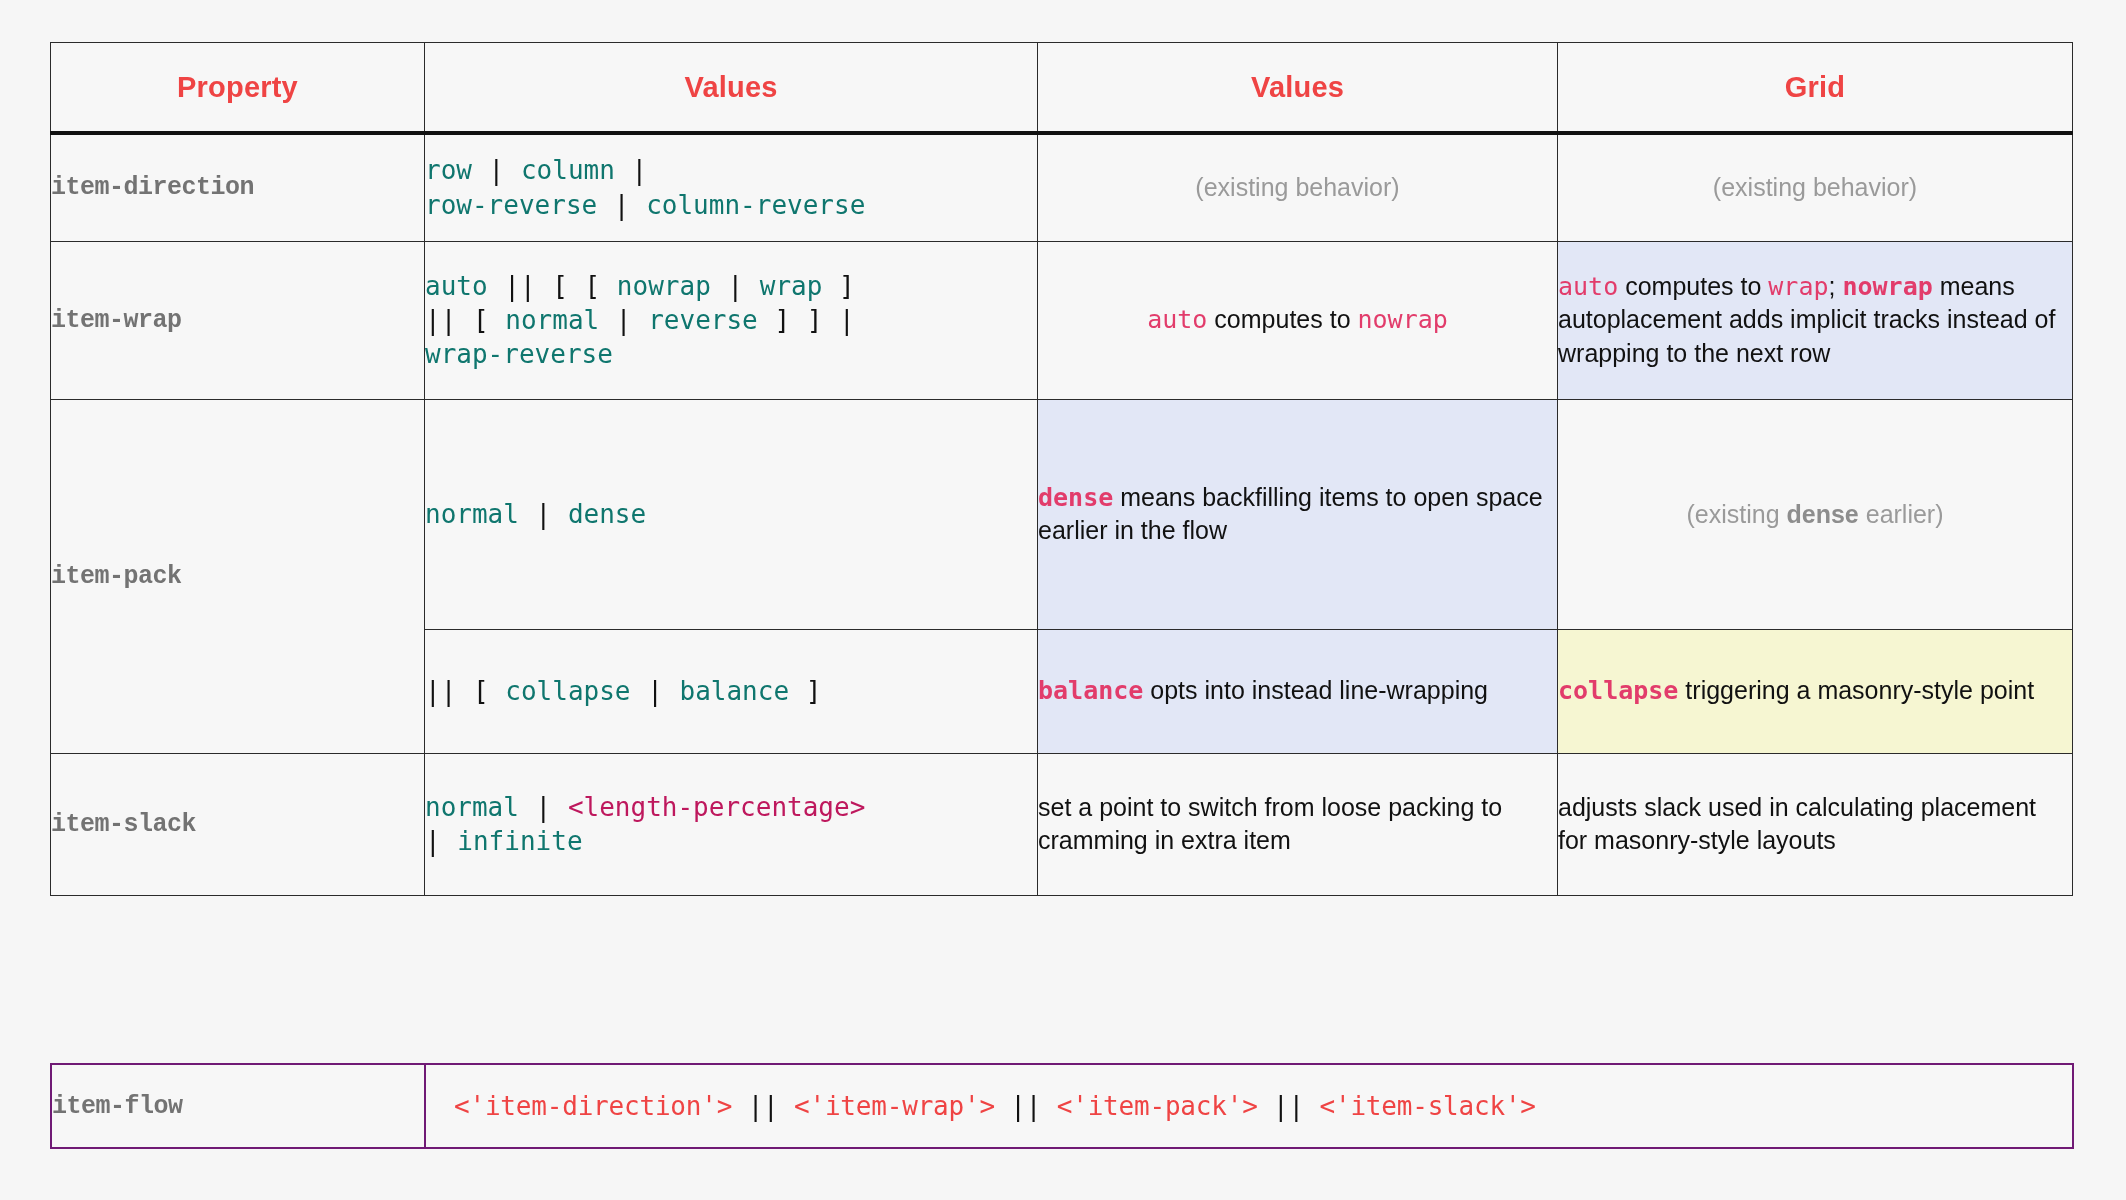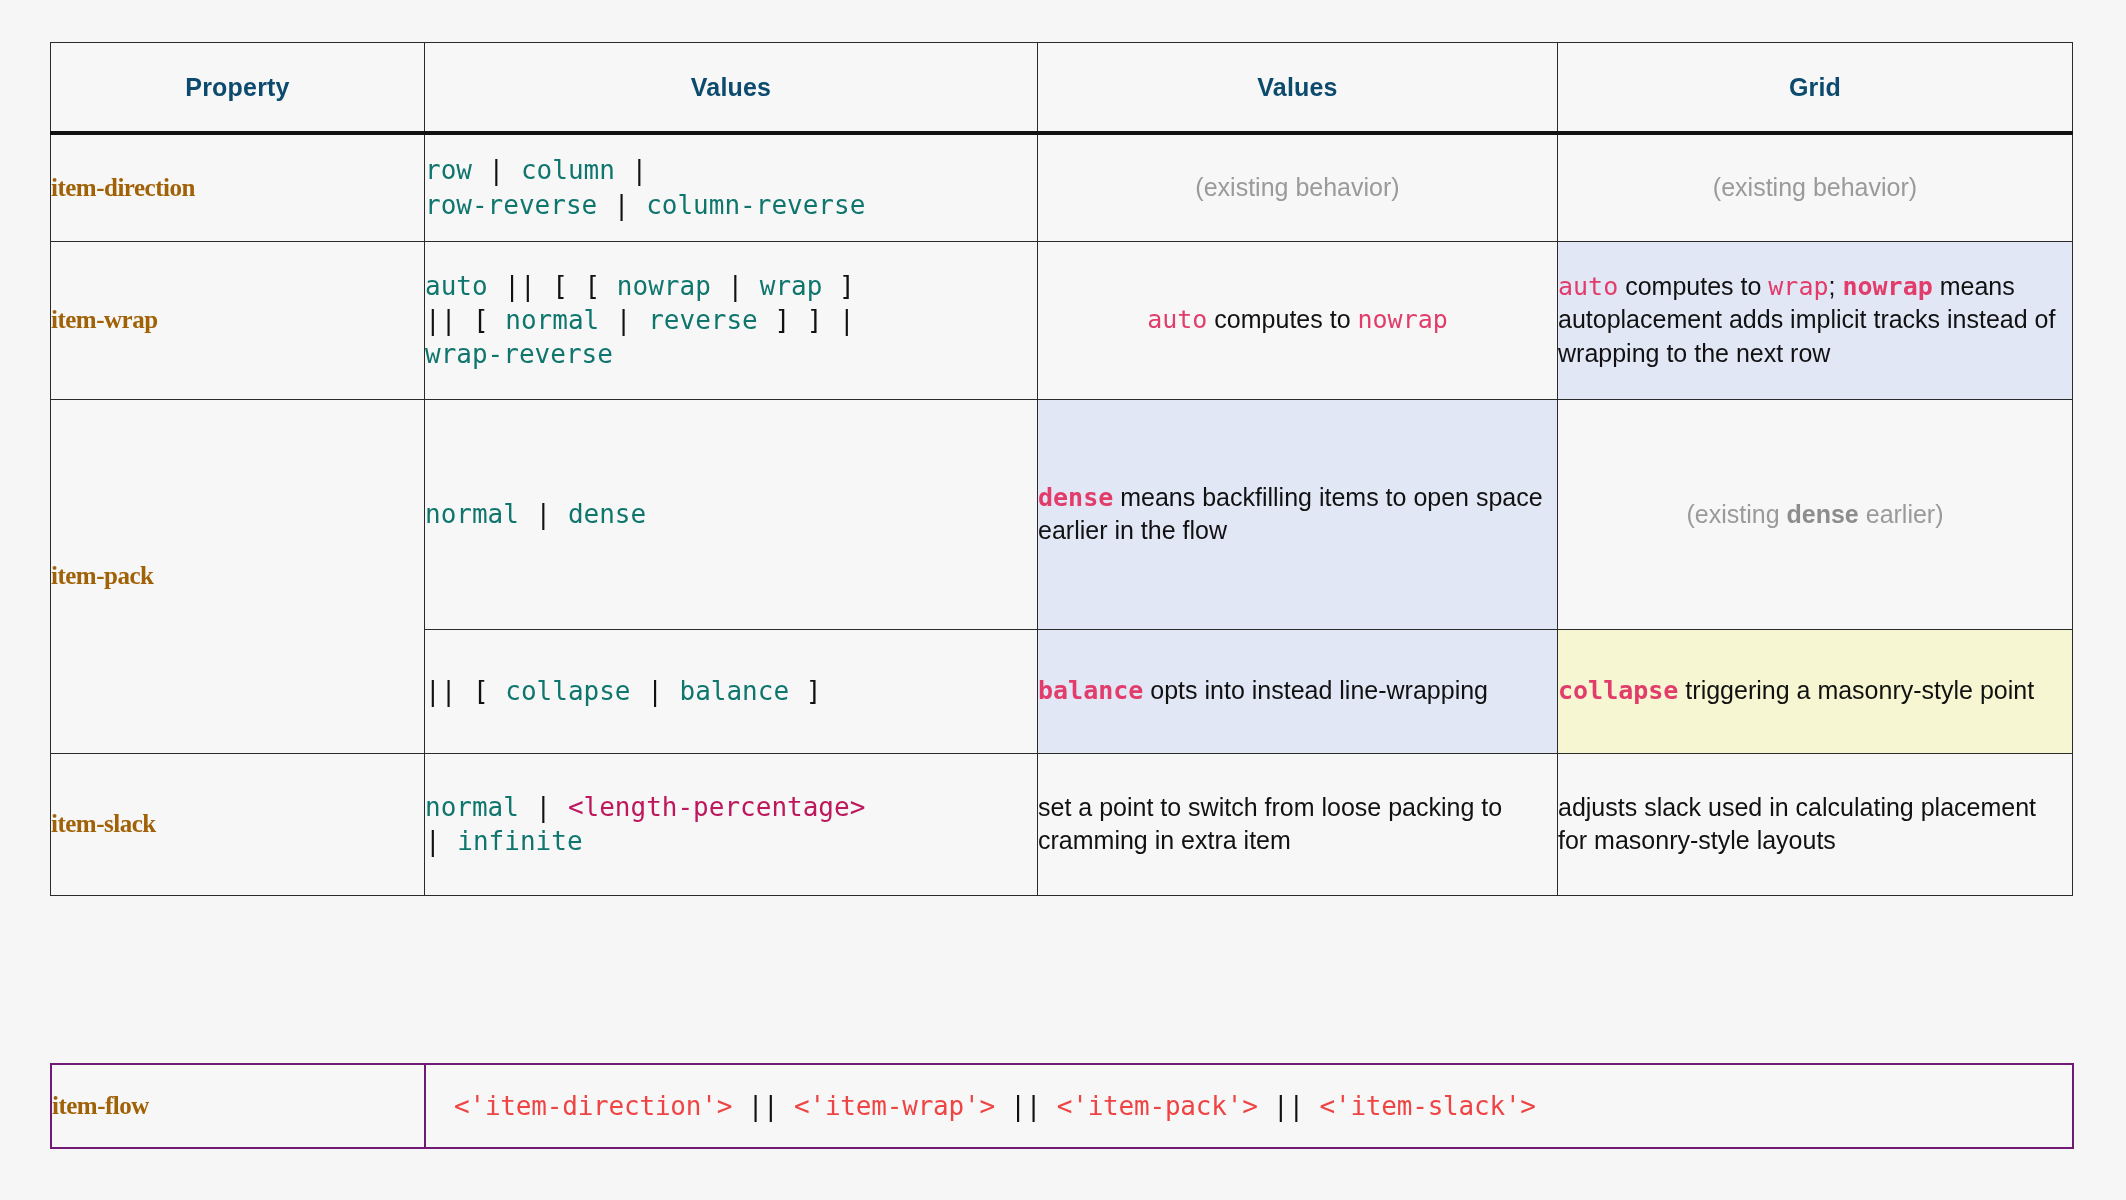--- a/index.html
+++ b/index.html
@@ -43,23 +43,23 @@
     border: 1px solid #2b2b2b;
     padding: 0;
     vertical-align: middle;
     background: #f7f7f7;
   }
 
   .spec-table thead th {
     border-bottom: 4px solid #111111;
     height: 88px;
     text-align: center;
-    font-size: 25px;
+    font-size: 29px;
     font-weight: bold;
-    color: #0c4a6e;
+    color: #ef4444;
     letter-spacing: .2px;
   }
 
   
   .cell-prop {
     padding: 18px 0 18px 28px;
     text-align: left;
   }
   .cell-vals {
     padding: 22px 26px 22px 28px;
@@ -69,24 +69,24 @@
     padding: 22px 30px 22px 28px;
     text-align: left;
   }
   .cell-center {
     text-align: center;
     padding: 22px 20px;
   }
 
   
   .prop-name {
-    font-family: Liberation Serif, serif;
+    font-family: Liberation Mono, monospace;
     font-size: 25px;
     font-weight: bold;
-    color: #a16207;
+    color: #737373;
     letter-spacing: -0.5px;
     white-space: nowrap;
   }
 
   .vals {
     font-family: "DejaVu Sans Mono", "Liberation Mono", monospace;
     font-size: 26px;
     line-height: 1.32;
     color: #111111;
     word-spacing: 1px;

